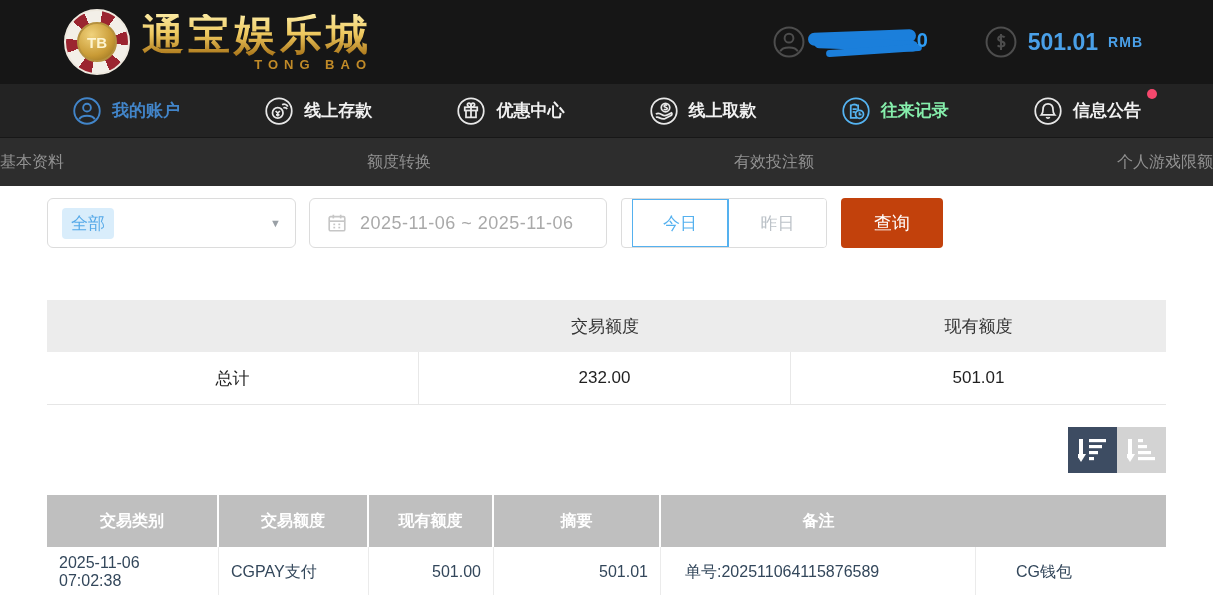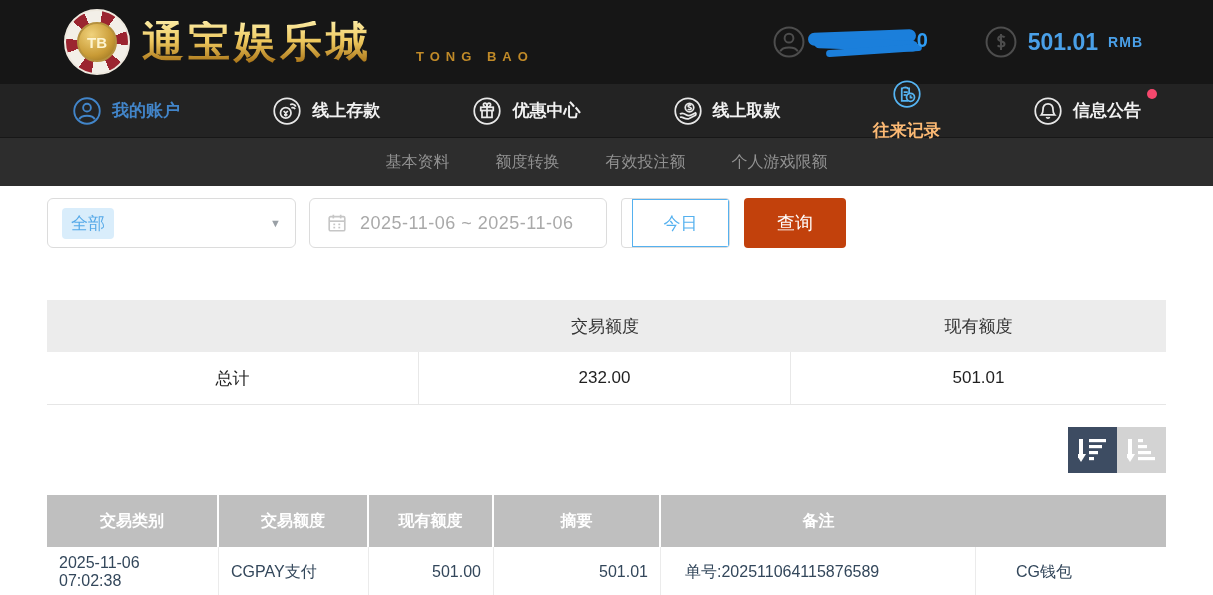--- a/index.html
+++ b/index.html
@@ -10,21 +10,21 @@
   .topbar { height:84px; background:#161616; display:flex; align-items:center; padding:0 70px 0 64px; }
   .logo { display:flex; align-items:center; gap:12px; cursor:pointer; }
   .chip { width:66px; height:66px; border-radius:50%;
     background:repeating-conic-gradient(from 10deg,#9b2430 0 26deg,#f3efe8 26deg 60deg);
     border:2px solid #efe9df; position:relative; }
   .chip-inner { position:absolute; left:50%; top:50%; transform:translate(-50%,-50%);
     width:40px; height:40px; border-radius:50%;
     background:radial-gradient(circle at 35% 30%,#f0d27c,#c99b36 60%,#8f6a1d);
     border:2px solid #b5913f; display:flex; align-items:center; justify-content:center;
     color:#fdf4d0; font-weight:bold; font-size:15px; }
-  .brand-text { display:flex; flex-direction:row; line-height:1; }
+  .brand-text { display:flex; flex-direction:column; line-height:1; }
   .brand-cn { font-size:42px; font-weight:bold; letter-spacing:4px;
     background:linear-gradient(180deg,#fbeaa2 0%,#eec85e 48%,#a97418 100%);
     -webkit-background-clip:text; background-clip:text; color:transparent; }
   .brand-en { align-self:flex-end; font-size:13px; font-weight:bold; letter-spacing:6px;
     color:#c08a28; margin-top:2px;margin-left:44px; }
 
   .top-right { margin-left:auto; display:flex; align-items:center; gap:58px; }
   .user-box { display:flex; align-items:center; position:relative; }
   .circle-icon { width:34px; height:34px; color:#4d4d4d; flex:none; }
   .scribble { position:relative; width:118px; height:30px; margin-left:2px; }
@@ -37,27 +37,27 @@
   .balance { color:#4aa0e8; font-size:23px; font-weight:bold; }
   .currency { color:#4aa0e8; font-size:14px; font-weight:bold; letter-spacing:1px; }
 
   
   .nav { height:53px; background:#232323; display:flex; align-items:center;
     justify-content:space-between; padding:0 72px; }
   .nav-item { display:flex; align-items:center; gap:10px; color:#f2f2f2;
     font-size:17px; font-weight:bold; cursor:pointer; position:relative; }
   .nav-item .nicon { width:30px; height:30px; color:#e8e8e8; }
   .nav-item.is-account { color:#4285c9; } .nav-item.is-account .nicon { color:#4285c9; }
-  .nav-item.is-active { color:#fdba74;flex-direction:column; } .nav-item.is-active .nicon { color:#55b4f2; }
+  .nav-item.is-active { color:#86efac; } .nav-item.is-active .nicon { color:#55b4f2; }
   .red-dot { position:absolute; top:-7px; right:-16px; width:10px; height:10px;
     border-radius:50%; background:#f5486d; }
 
   
   .subnav { height:49px; background:#2d2d2d; border-top:1px solid #171717;
-    display:flex; align-items:center; justify-content:center; gap:46px; }
+    display:flex; align-items:center; justify-content:space-between; gap:46px; }
   .subnav-item { color:#919191; font-size:16px; cursor:pointer; }
 
   
   .content { padding:12px 47px 0; background:#fff; }
   .filter-row { display:flex; align-items:center; height:50px; }
   .dropdown { width:249px; height:50px; border:1px solid #dcdcdc; border-radius:6px;
     display:flex; align-items:center; padding:8px 14px; cursor:pointer; background:#fff; }
   .chip-selected { background:#d9edfb; color:#56a9e8; font-size:17px;
     padding:4px 9px; border-radius:4px; }
   .caret { margin-left:auto; color:#9aa0a6; font-size:11px; }
@@ -234,20 +234,21 @@
         <line x1="3.5" y1="10" x2="20.5" y2="10"></line>
         <line x1="8" y1="13.5" x2="10" y2="13.5"></line>
           <line x1="13.5" y1="13.5" x2="15.5" y2="13.5"></line>
         <line x1="8" y1="17" x2="10" y2="17"></line>
           <line x1="13.5" y1="17" x2="15.5" y2="17"></line>
       </svg>
       <span class="date-text">2025-11-06 ~ 2025-11-06</span>
     </div>
     <div class="btn-group">
       <div class="qbtn active">今日</div>
+      <div class="qbtn">昨日</div>
     </div>
     <button class="search-btn">查询</button>
   </div>
 
   <div class="summary">
     <div class="s-head">
       <div></div>
       <div>交易额度</div>
       <div>现有额度</div>
     </div>

